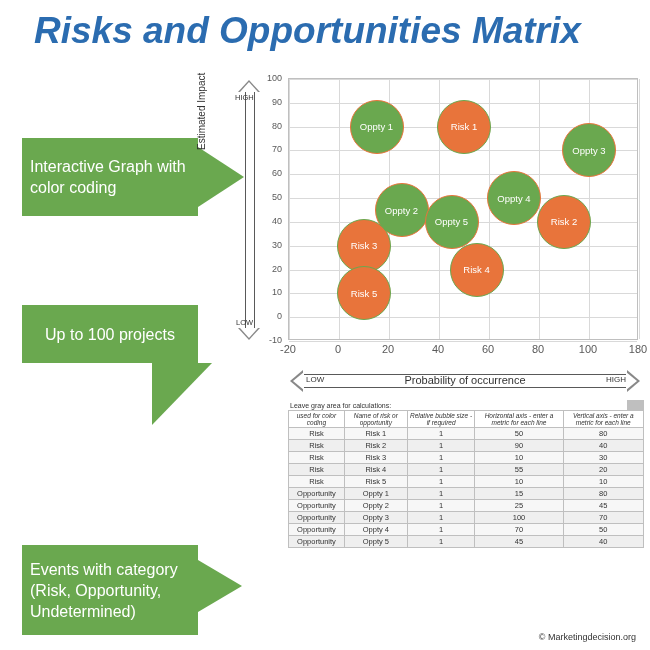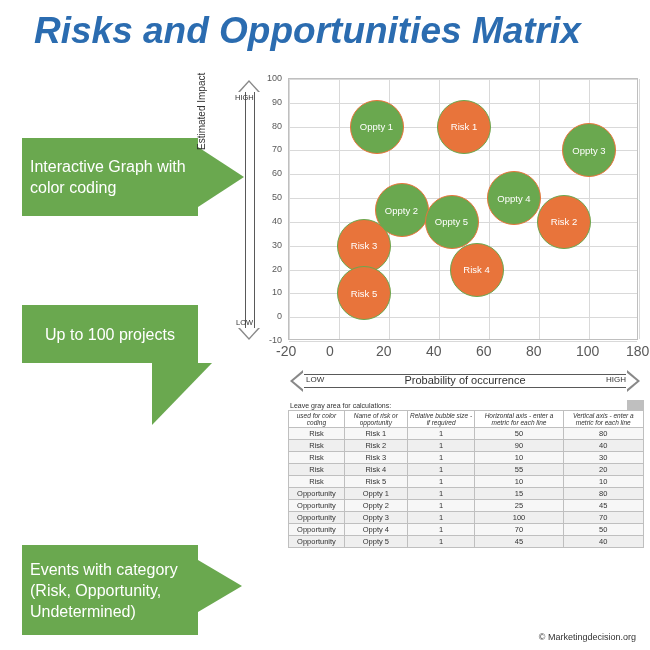--- a/index.html
+++ b/index.html
@@ -49,21 +49,21 @@
 
   .bubble{
     position:absolute;border-radius:50%;
     display:flex;align-items:center;justify-content:center;
     color:#ffffff;font-size:9.5px;text-align:center;
     box-sizing:border-box;
   }
   .bubble.risk{background:#E8743B;border:1px solid #6AA84F;}
   .bubble.oppty{background:#6AA84F;border:1px solid #E8743B;}
 
-  .xlab{position:absolute;font-size:14px;color:#595959;width:24px;}
+  .xlab{position:absolute;font-size:11px;color:#595959;text-align:center;width:24px;}
   .ylab{position:absolute;font-size:9px;color:#595959;text-align:right;width:20px;}
 
   
   #yaxis{position:absolute;left:238px;top:80px;width:22px;height:260px;}
   #yaxis .line{position:absolute;left:7px;top:10px;width:8px;height:240px;border-left:1px solid #595959;border-right:1px solid #595959;}
   .tri-up{position:absolute;left:0px;top:0px;width:0;height:0;border-left:11px solid transparent;border-right:11px solid transparent;border-bottom:12px solid #888;}
   .tri-up-in{position:absolute;left:2px;top:2px;width:0;height:0;border-left:9px solid transparent;border-right:9px solid transparent;border-bottom:10px solid #ffffff;}
   .tri-dn{position:absolute;left:0px;bottom:0px;width:0;height:0;border-left:11px solid transparent;border-right:11px solid transparent;border-top:12px solid #888;}
   .tri-dn-in{position:absolute;left:2px;bottom:2px;width:0;height:0;border-left:9px solid transparent;border-right:9px solid transparent;border-top:10px solid #ffffff;}
   #yaxis .hi{position:absolute;left:-3px;top:13px;font-size:7.5px;color:#333;}

